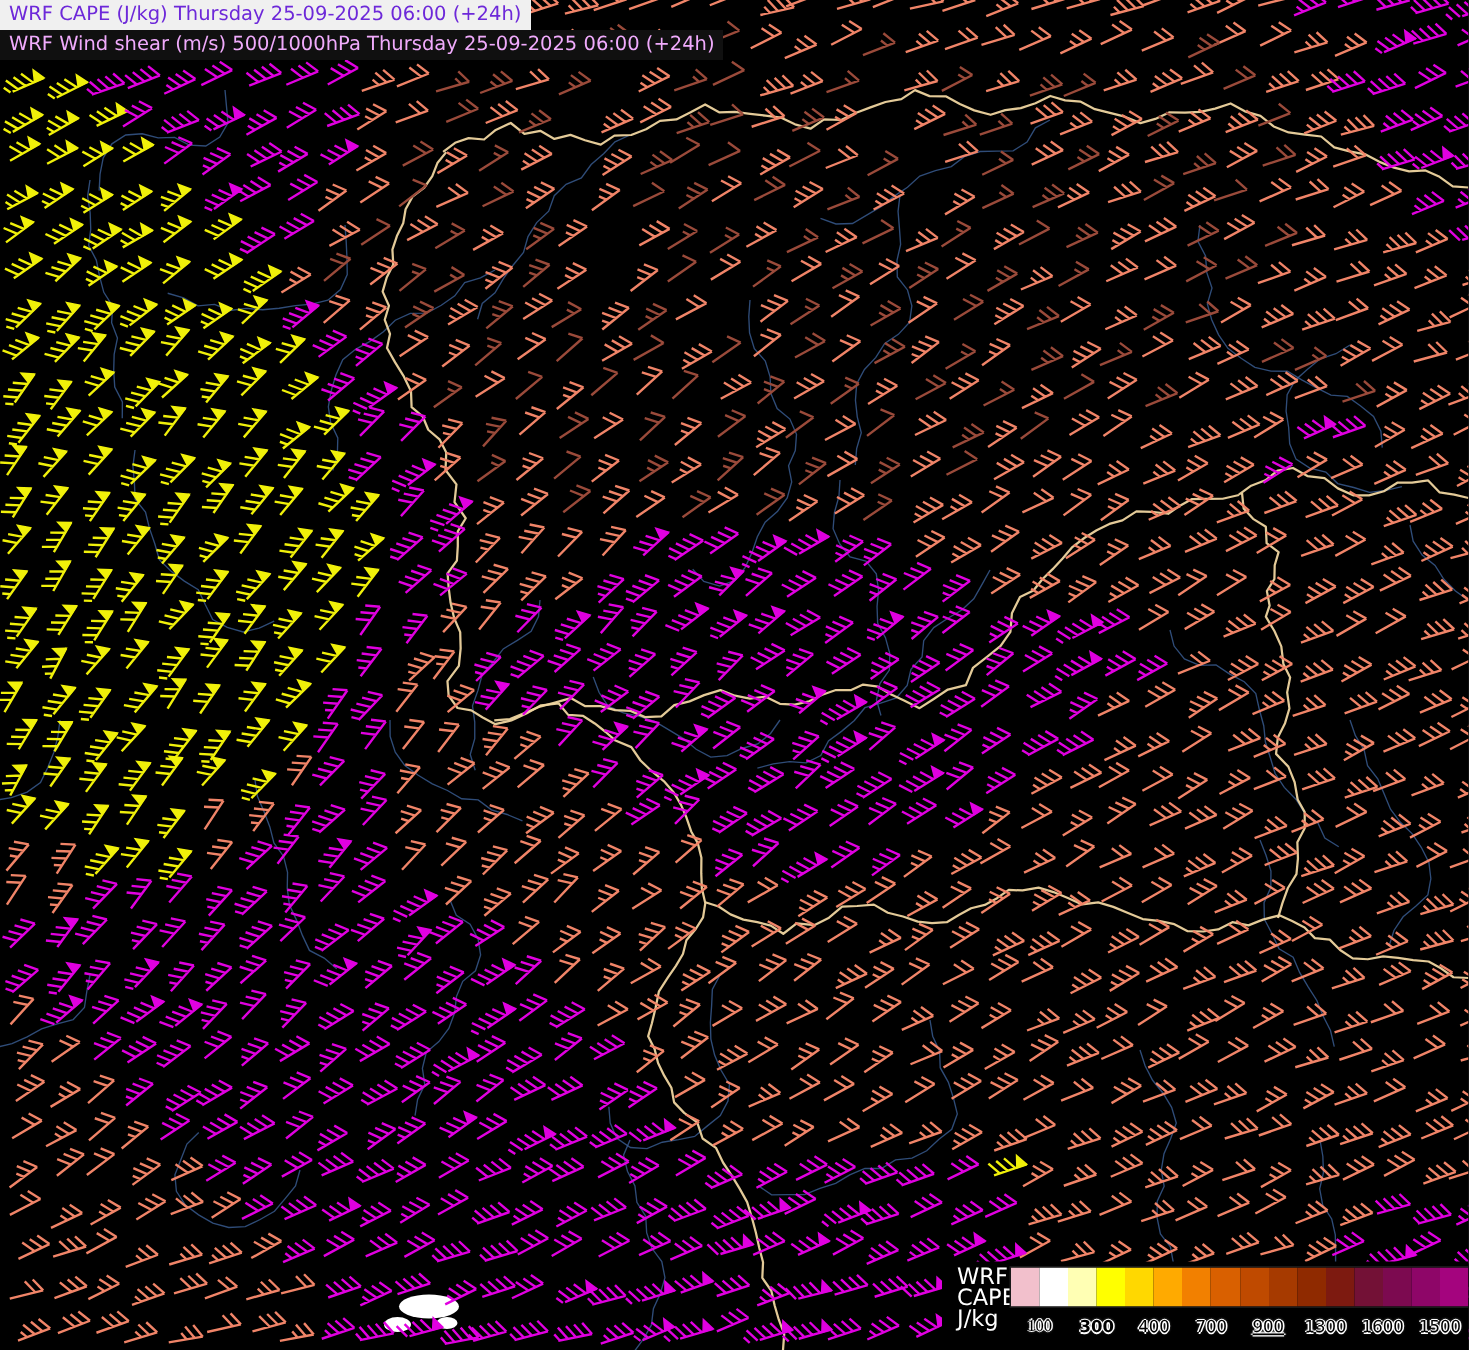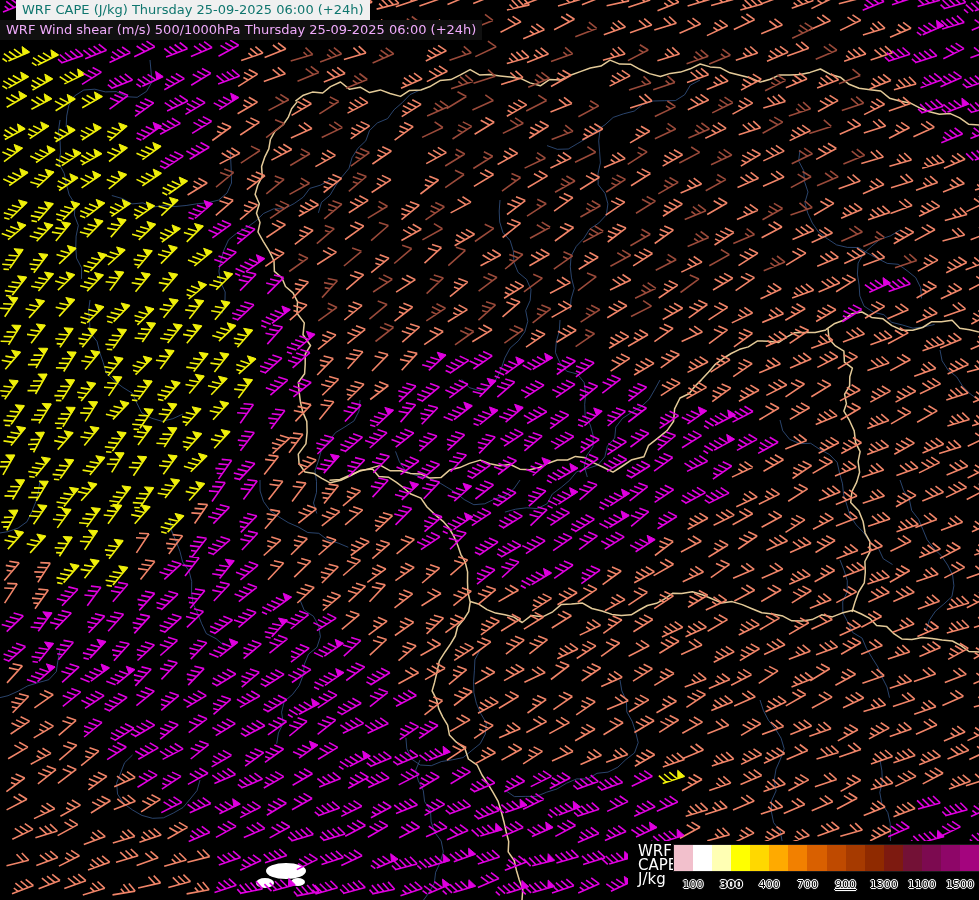--- a/index.html
+++ b/index.html
@@ -1,20 +1,20 @@
 <!DOCTYPE html>
 <html><head>
 <meta charset="utf-8">
 <style>
   html,body{margin:0;padding:0;background:#222}
   .stage{position:relative;width:979px;height:900px;background:#000;overflow:hidden;
          font-family:"DejaVu Sans","Liberation Sans",sans-serif}
   #map-svg{position:absolute;left:0;top:0}
   .titlebar{position:absolute;font-size:13px;line-height:16px;padding:2px 6px;white-space:nowrap}
-  .t1{left:16px;top:0;background:#f0f0f0;color:#0f766e}
+  .t1{left:0;top:0;background:#f0f0f0;color:#6d28d9}
   .t2{left:0;top:20px;background:#101010;color:#f0abfc}
   .legend{position:absolute;left:628px;top:841px;width:351px;height:59px;background:#000;display:flex}
   .legend-labels{width:36px;padding:3px 0 0 10px;color:#fff;font-size:15px;line-height:14px;flex:none}
   .legend-body{position:relative;flex:1;height:100%}
   .legend-swatches{display:flex;height:26px;margin-top:4px;outline:1px solid #1a1a1a}
   .swatch{flex:1;height:100%}
   .swatch.dither{background-image:repeating-linear-gradient(45deg,rgba(255,182,193,.9) 0 2px,rgba(255,255,255,.95) 2px 4px)}
   .legend-ticks{position:relative;height:16px;margin-top:7px}
   .tick{position:absolute;transform:translateX(-50%);font-size:11px;color:#000;
         text-shadow:0 0 2px #fff,1px 0 #fff,-1px 0 #fff,0 1px #fff,0 -1px #fff}
@@ -98,24 +98,24 @@
           <div class="swatch" style="background: rgb(191, 74, 0);"></div>
           <div class="swatch" style="background: rgb(166, 58, 0);"></div>
           <div class="swatch" style="background: rgb(143, 42, 0);"></div>
           <div class="swatch" style="background: rgb(125, 26, 16);"></div>
           <div class="swatch" style="background: rgb(115, 17, 54);"></div>
           <div class="swatch" style="background: rgb(124, 10, 80);"></div>
           <div class="swatch" style="background: rgb(142, 6, 104);"></div>
           <div class="swatch" style="background: rgb(164, 4, 126);"></div>
         </div>
       <div class="legend-ticks">
-          <span class="tick" style="left: 6.25%;">100</span>
+          <span class="tick" style="left: 6.25%; font-family: Liberation Serif, serif;">100</span>
           <span class="tick" style="left: 18.75%; font-weight: bold;">300</span>
           <span class="tick" style="left: 31.25%;">400</span>
           <span class="tick" style="left: 43.75%;">700</span>
           <span class="tick" style="left: 56.25%; text-decoration: underline;">900</span>
           <span class="tick" style="left: 68.75%;">1300</span>
-          <span class="tick" style="left: 81.25%;">1100</span>
+          <span class="tick" style="left: 81.25%;">1600</span>
           <span class="tick" style="left: 93.75%;">1500</span>
         </div>
     </div>
   </div>
 </div>
 
 </body></html>

